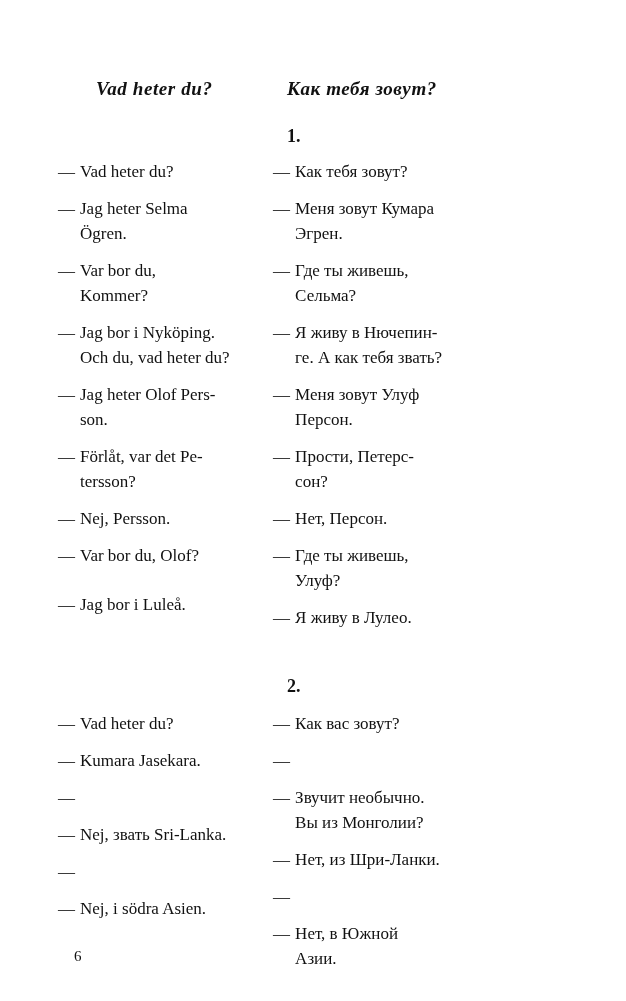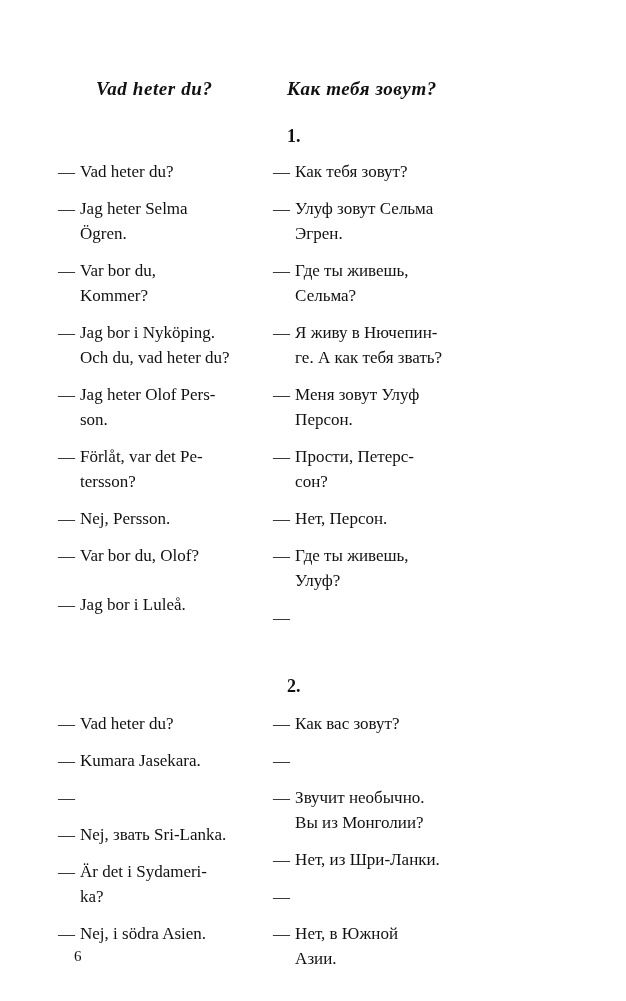--- a/index.html
+++ b/index.html
@@ -162,21 +162,21 @@
       </div>
     </div>
 
     <div class="col right">
       <div class="line">
         <span class="dash">—</span>
         <span class="txt">Как тебя зовут?</span>
       </div>
       <div class="line">
         <span class="dash">—</span>
-        <span class="txt">Улуф зовут Сельма
+        <span class="txt">Меня зовут Кумара
 Эгрен.</span>
       </div>
       <div class="line">
         <span class="dash">—</span>
         <span class="txt">Где ты живешь,
 Сельма?</span>
       </div>
       <div class="line">
         <span class="dash">—</span>
         <span class="txt">Я живу в Нючепин-
@@ -196,20 +196,21 @@
         <span class="dash">—</span>
         <span class="txt">Нет, Персон.</span>
       </div>
       <div class="line">
         <span class="dash">—</span>
         <span class="txt">Где ты живешь,
 Улуф?</span>
       </div>
       <div class="line">
         <span class="dash">—</span>
+        <span class="txt">Я живу в Лулео.</span>
       </div>
     </div>
   </div>
 
   <div class="section-number second">2.</div>
 
   <div class="columns">
     <div class="col left">
       <div class="line">
         <span class="dash">—</span>
@@ -221,22 +222,20 @@
       </div>
       <div class="line">
         <span class="dash">—</span>
       </div>
       <div class="line">
         <span class="dash">—</span>
         <span class="txt">Nej, звать Sri-Lanka.</span>
       </div>
       <div class="line">
         <span class="dash">—</span>
-        <span class="txt">Är det i Sydameri-
-ka?</span>
       </div>
       <div class="line">
         <span class="dash">—</span>
         <span class="txt">Nej, i södra Asien.</span>
       </div>
     </div>
 
     <div class="col right">
       <div class="line">
         <span class="dash">—</span>

